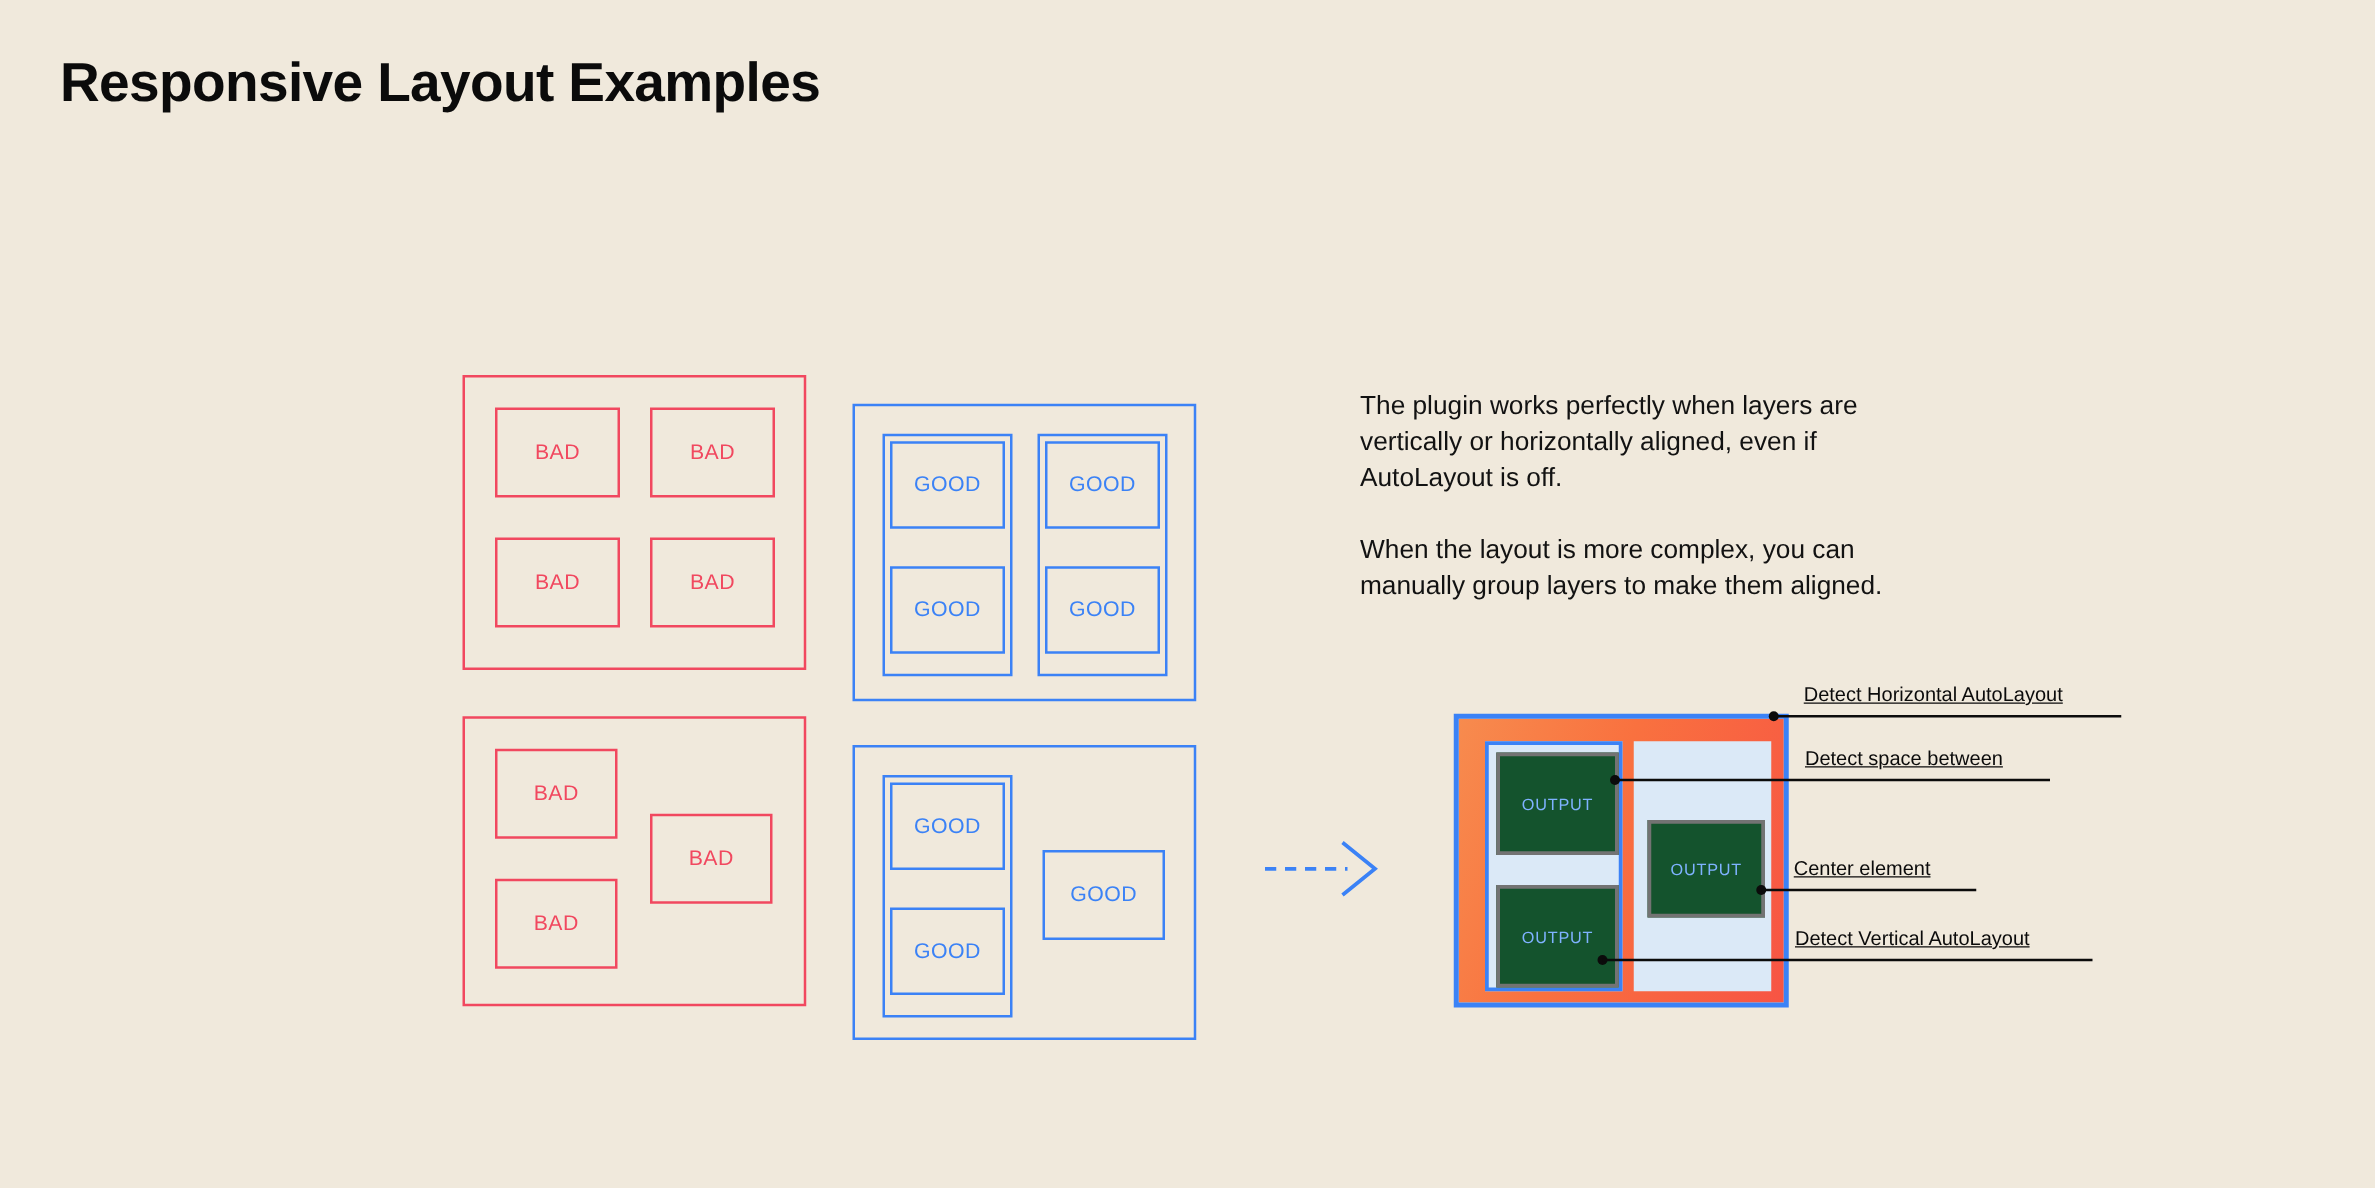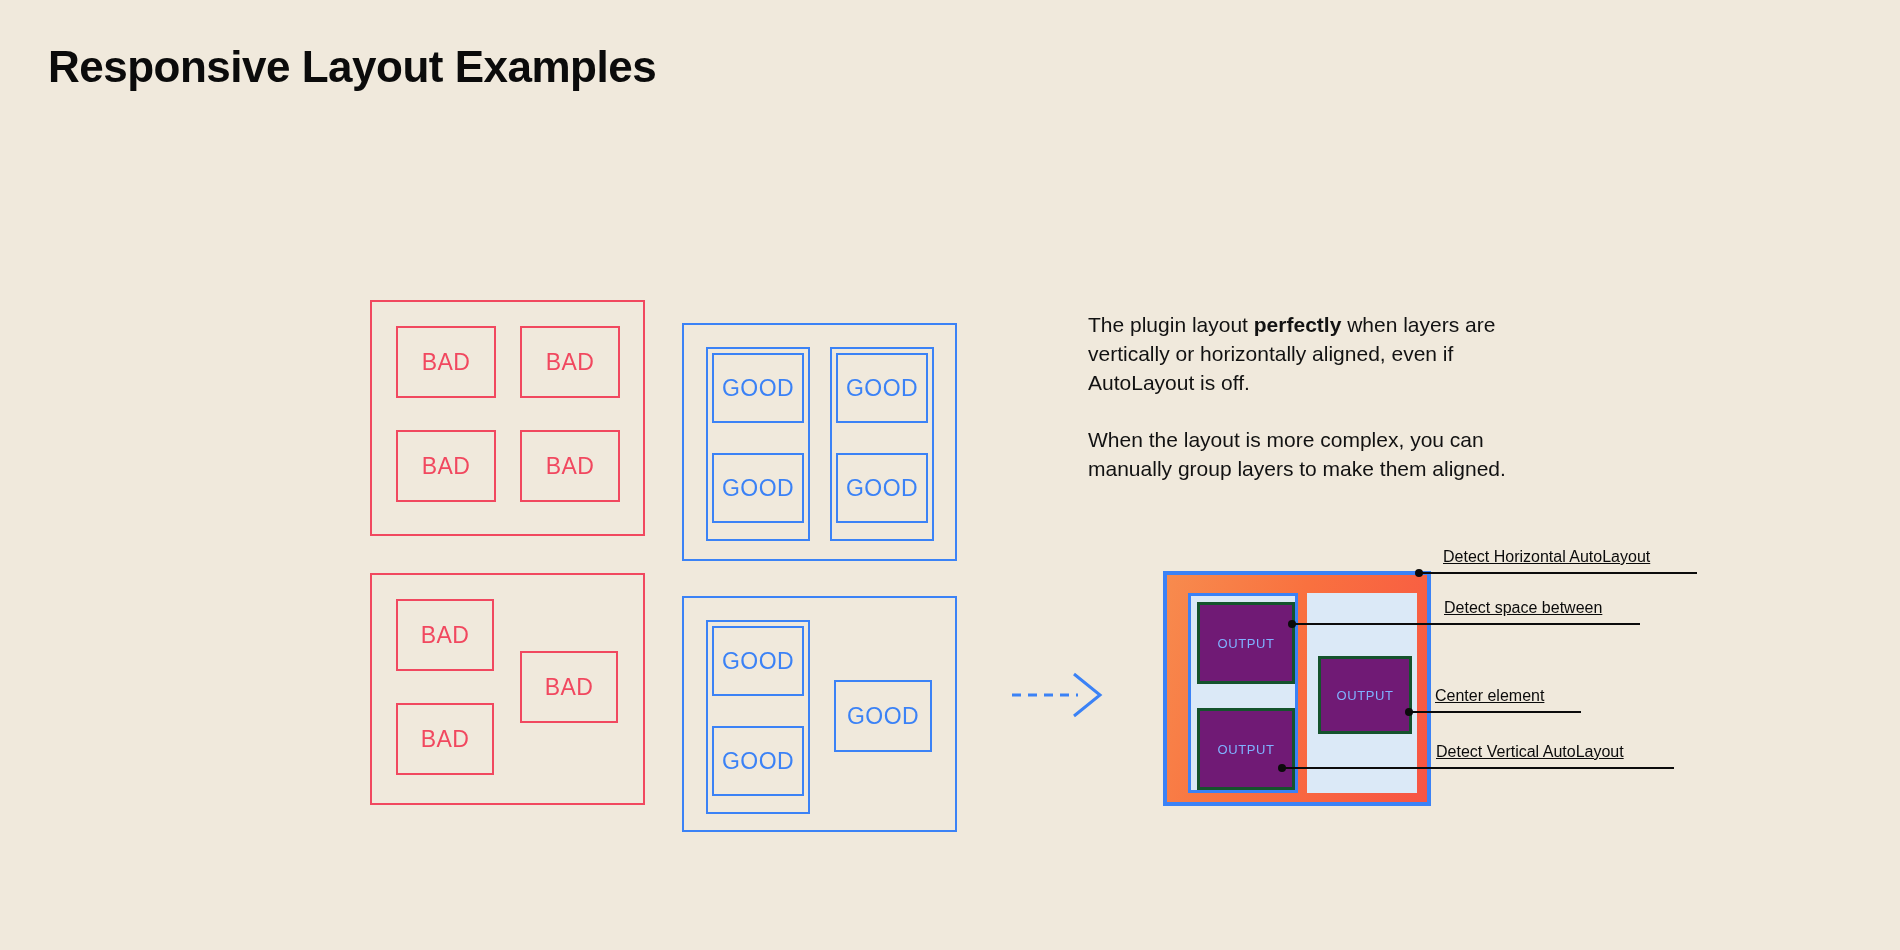--- a/index.html
+++ b/index.html
@@ -42,21 +42,21 @@
     border-color: #3b82f6;
     margin-top: 25px;
   }
 
   
   .cell {
     position: absolute;
     box-sizing: border-box;
     border: 2px solid #f1485f;
     color: #f1485f;
-    font-size: 23px;
+    font-size: 17px;
     letter-spacing: 0.4px;
     display: flex;
     align-items: center;
     justify-content: center;
   }
   .cell.good {
     border-color: #3b82f6;
     color: #3b82f6;
   }
 
@@ -102,22 +102,22 @@
     position: absolute;
     left: 140px;
     top: 18px;
     width: 110px;
     height: 200px;
     background: #dbe9f7;
   }
   .output-chip {
     position: absolute;
     box-sizing: border-box;
-    border: 3px solid #14532d;
-    background: #701a75;
+    border: 3px solid #737373;
+    background: #14532d;
     color: #7fb2ff;
     font-size: 13px;
     letter-spacing: 0.6px;
     display: flex;
     align-items: center;
     justify-content: center;
   }
   .output-chip.a { left: 6px;  top: 6px;   width: 98px; height: 82px; }
   .output-chip.b { left: 6px;  top: 112px; width: 98px; height: 82px; }
   .output-chip.c { left: 11px; top: 63px;  width: 94px; height: 78px; }
@@ -159,21 +159,21 @@
     top: 310px;
     width: 460px;
   }
   .copy-para {
     font-size: 21px;
     line-height: 29px;
     color: #121212;
     margin: 0 0 28px 0;
   }
   .copy-para:last-child { margin-bottom: 16px; }
-  .copy-para b { font-weight: bold; }
+  .copy-para b { font-weight: normal; }
 </style>
 </head>
 <body>
 
 <div id="page-root">
 
   <div class="page-title">Responsive Layout Examples</div>
 
   <div class="example-group" style="left:370px; top:300px; width:275px; height:236px;">
     <div class="cell" style="left:24px; top:24px; width:100px; height:72px;">BAD</div>
@@ -212,21 +212,21 @@
   </div>
 
   <div class="flow-arrow">
     <svg width="92" height="46" viewBox="0 0 92 46" fill="none">
       <line x1="0" y1="23" x2="66" y2="23" stroke="#3b82f6" stroke-width="3" stroke-dasharray="9 7"></line>
       <polyline points="62,2 88,23 62,44" stroke="#3b82f6" stroke-width="3" fill="none"></polyline>
     </svg>
   </div>
 
   <div class="copy-block">
-    <p class="copy-para"><span>The plugin layout </span><b>perfectly</b><span> when layers are vertically or horizontally aligned, even if AutoLayout is off.</span></p>
+    <p class="copy-para"><span>The plugin works </span><b>perfectly</b><span> when layers are vertically or horizontally aligned, even if AutoLayout is off.</span></p>
     <p class="copy-para">When the layout is more complex, you can manually group layers to make them aligned.</p>
   </div>
 
   <div class="mock-panel">
     <div class="mock-left-frame">
       <div class="output-chip a">OUTPUT</div>
       <div class="output-chip b">OUTPUT</div>
     </div>
     <div class="mock-right-frame">
       <div class="output-chip c">OUTPUT</div>

